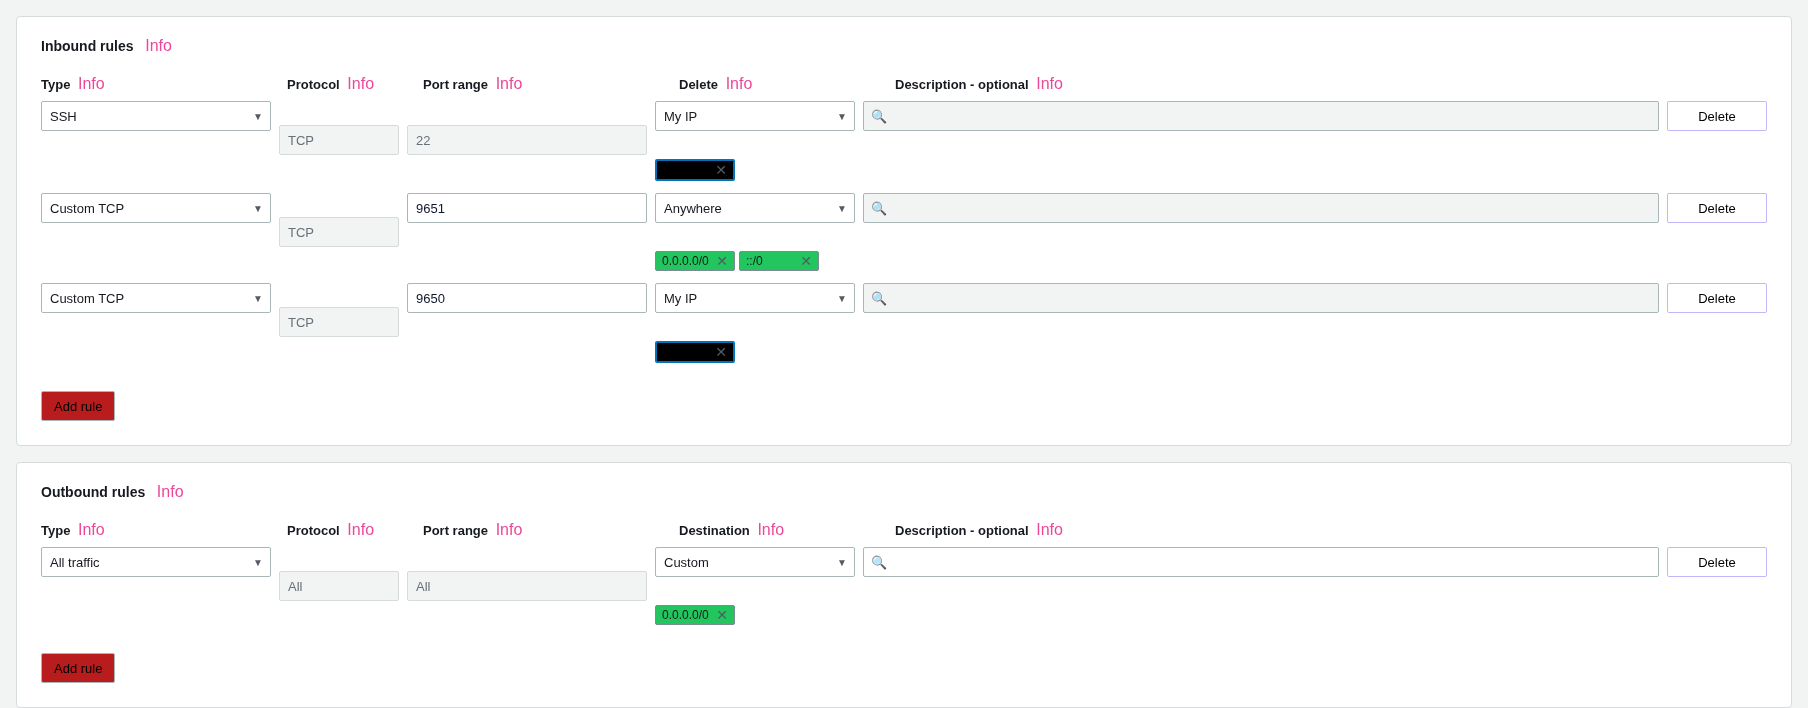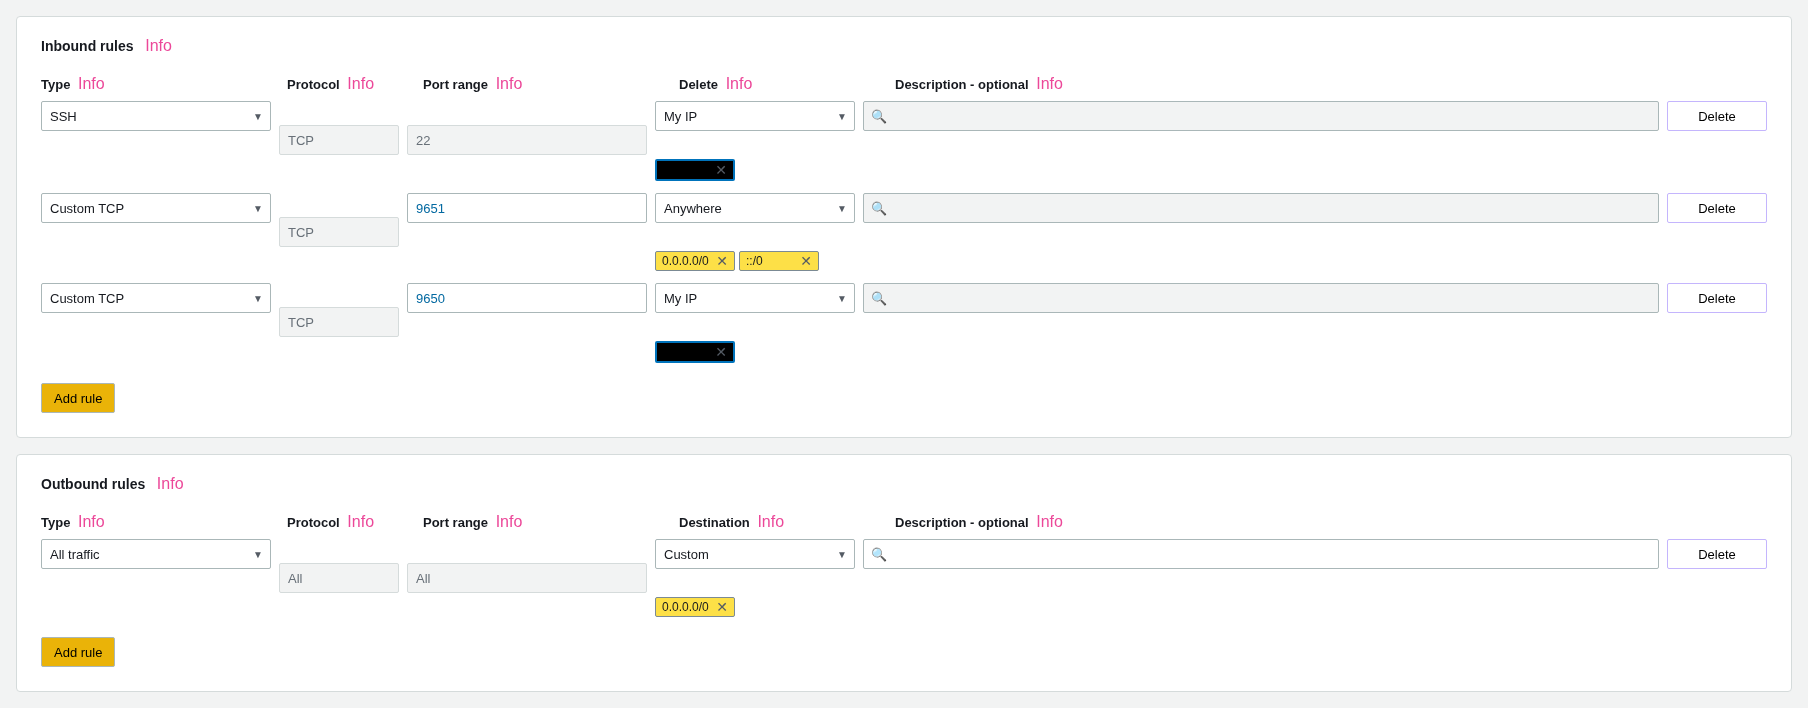--- a/index.html
+++ b/index.html
@@ -70,21 +70,21 @@
     .tags-row {
       display: grid;
       grid-template-columns: 230px 120px 240px 200px 1fr 100px;
       gap: 8px;
       margin-bottom: 8px;
     }
 
     .tag {
       display: inline-flex;
       align-items: center;
-      background: #fde047;
+      background: #22c55e;
       border: 1px solid #7b8a94;
       border-radius: 2px;
       padding: 2px 6px;
       font-size: 12px;
       gap: 4px;
       min-width: 80px;
     }
 
     .tag.redacted {
       background: #000;
@@ -134,21 +134,21 @@
       color: #545b64;
     }
 
     .form-input {
       width: 100%;
       height: 30px;
       padding: 4px 8px;
       border: 1px solid #aab7b8;
       border-radius: 2px;
       font-size: 13px;
-      color: #0369a1;
+      color: #0f172a;
     }
 
     .form-input.disabled, .form-input[disabled] {
       background: #f2f3f3;
       color: #687078;
       border-color: #d5dbdb;
       cursor: not-allowed;
       margin-top: 24px;
     }
 
@@ -190,26 +190,26 @@
       border-radius: 2px;
       font-size: 13px;
       cursor: pointer;
       white-space: nowrap;
       width: 100%;
     }
 
     .btn-add-rule {
       height: 30px;
       padding: 4px 12px;
-      background: #eab308;
+      background: #b91c1c;
       border: 1px solid #aab7b8;
       border-radius: 2px;
       font-size: 13px;
       cursor: pointer;
-      margin-top: 8px;
+      margin-top: 16px;
     }
   </style>
 </head>
 <body>
 
 <div class="section">
   <div class="section-header">
     <span class="section-title">Inbound rules</span>
     <a class="info-link">Info</a>
   </div>

